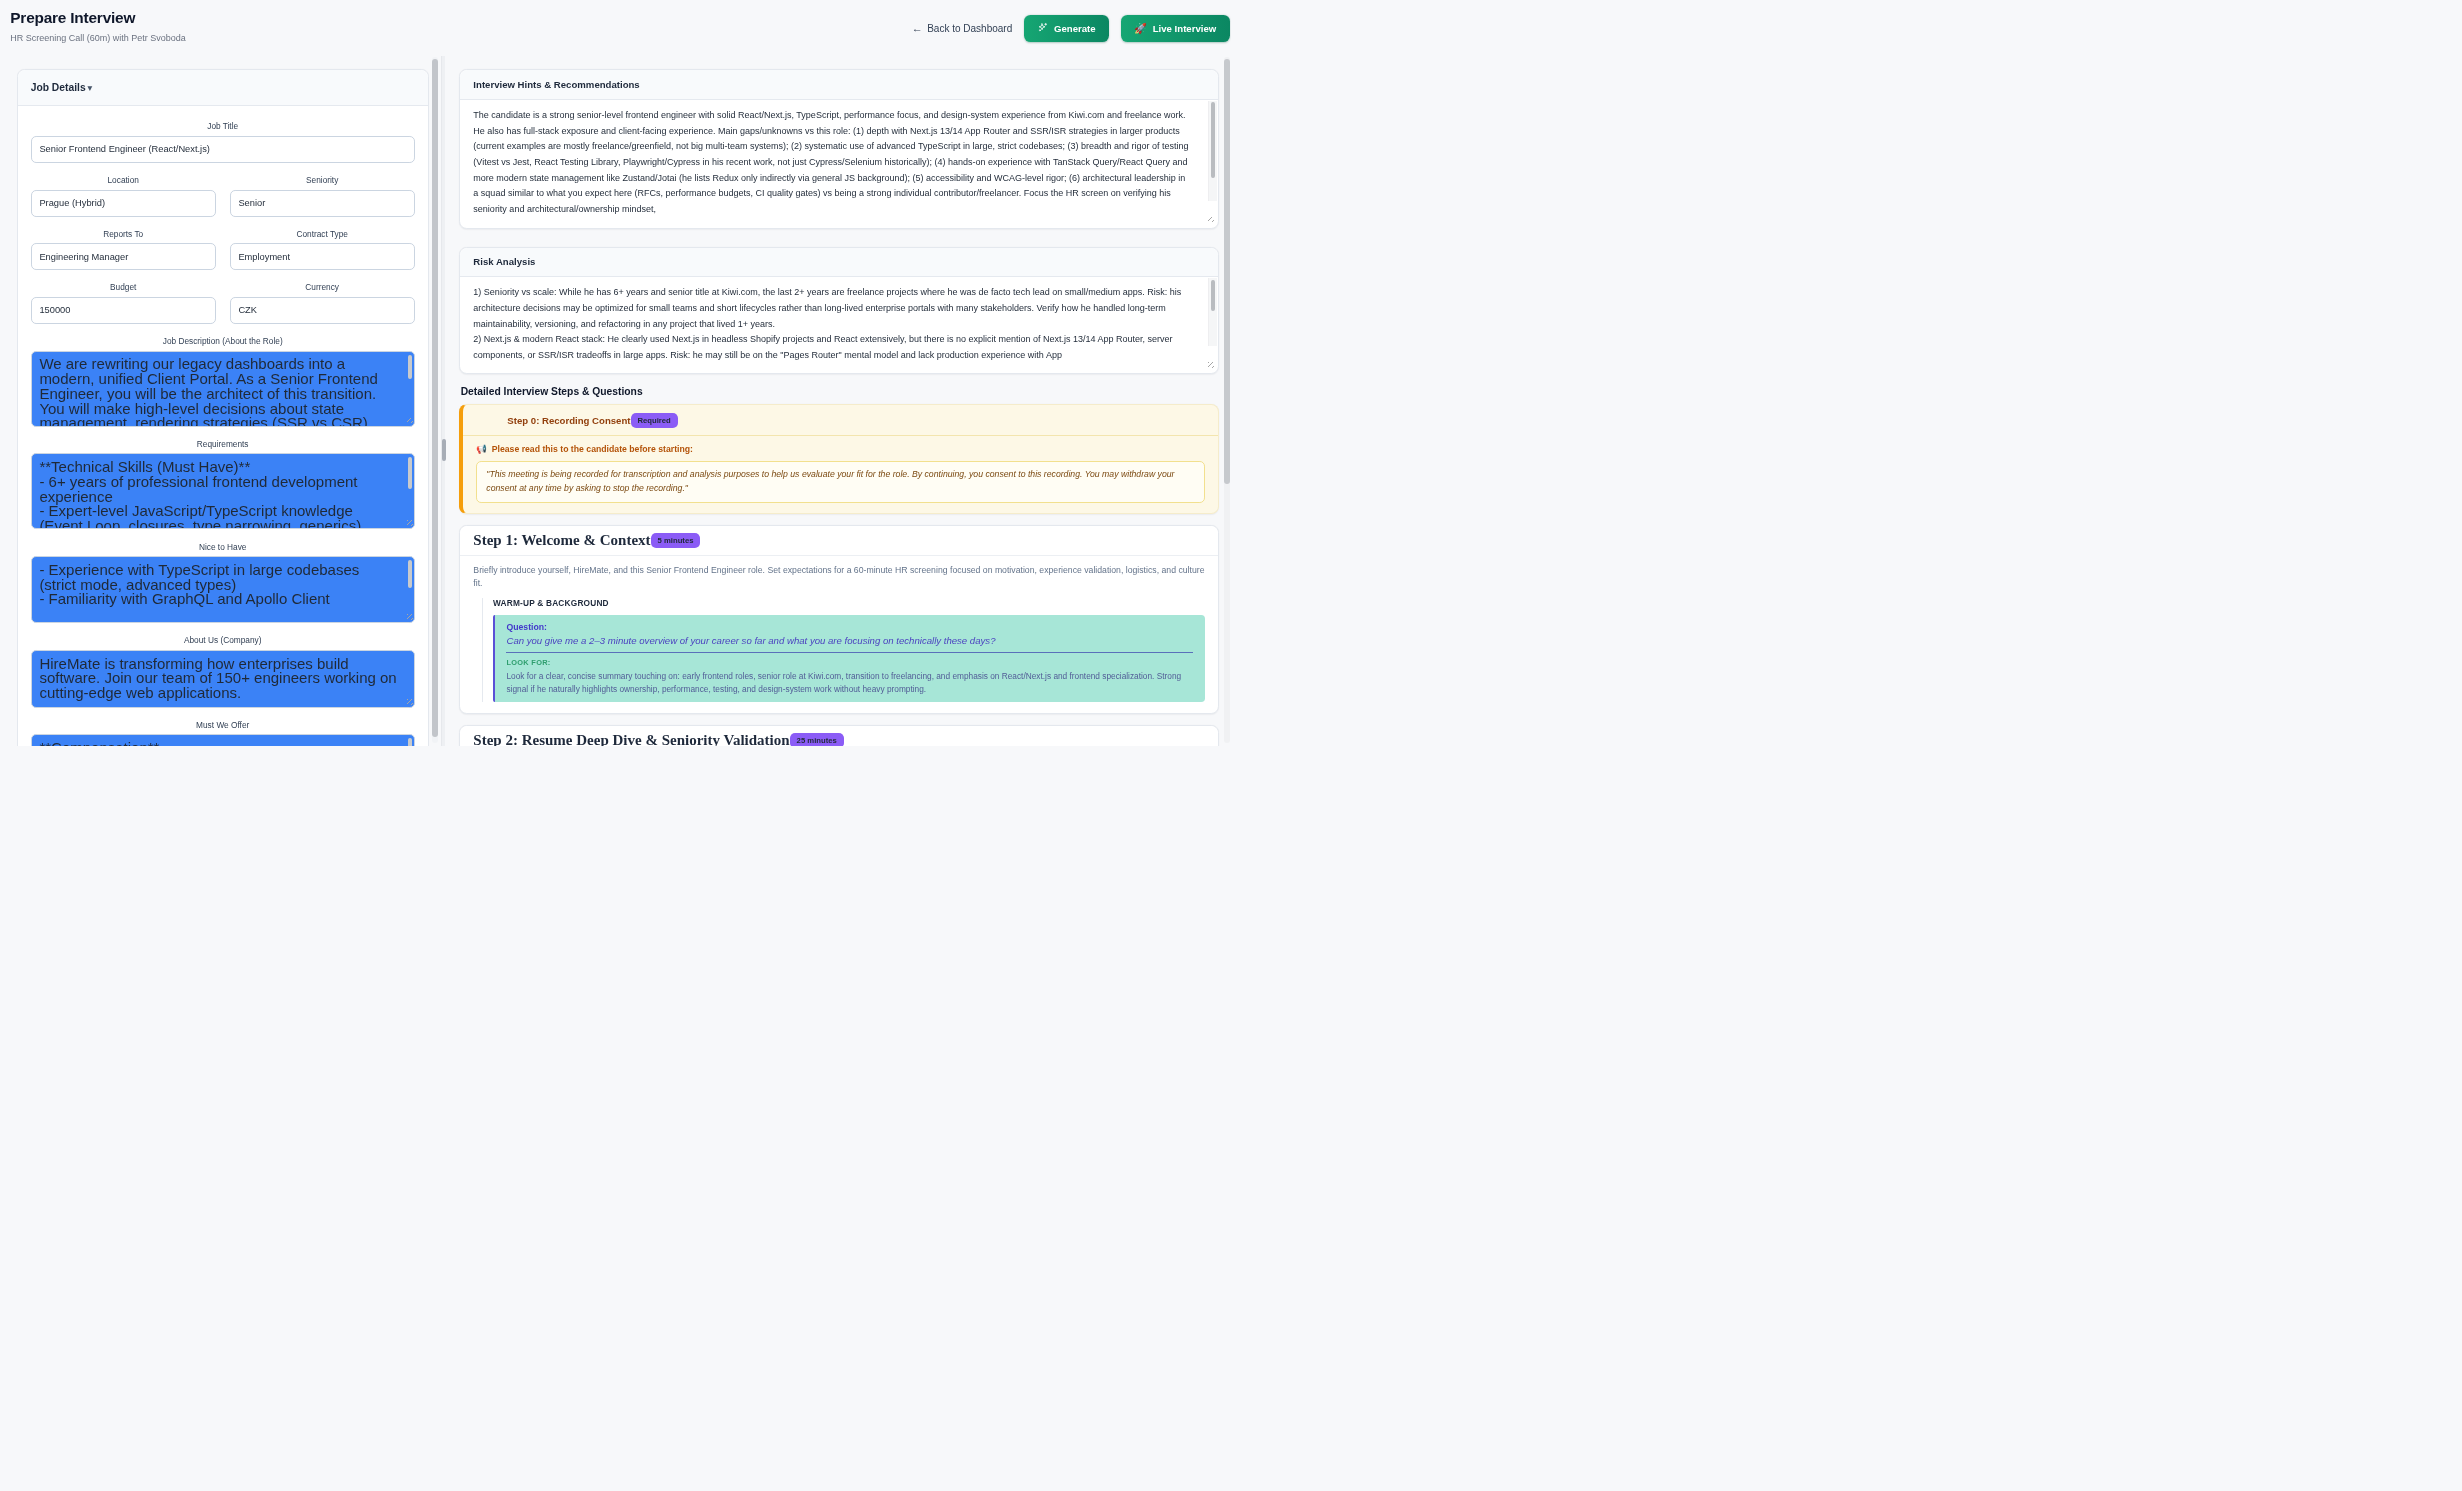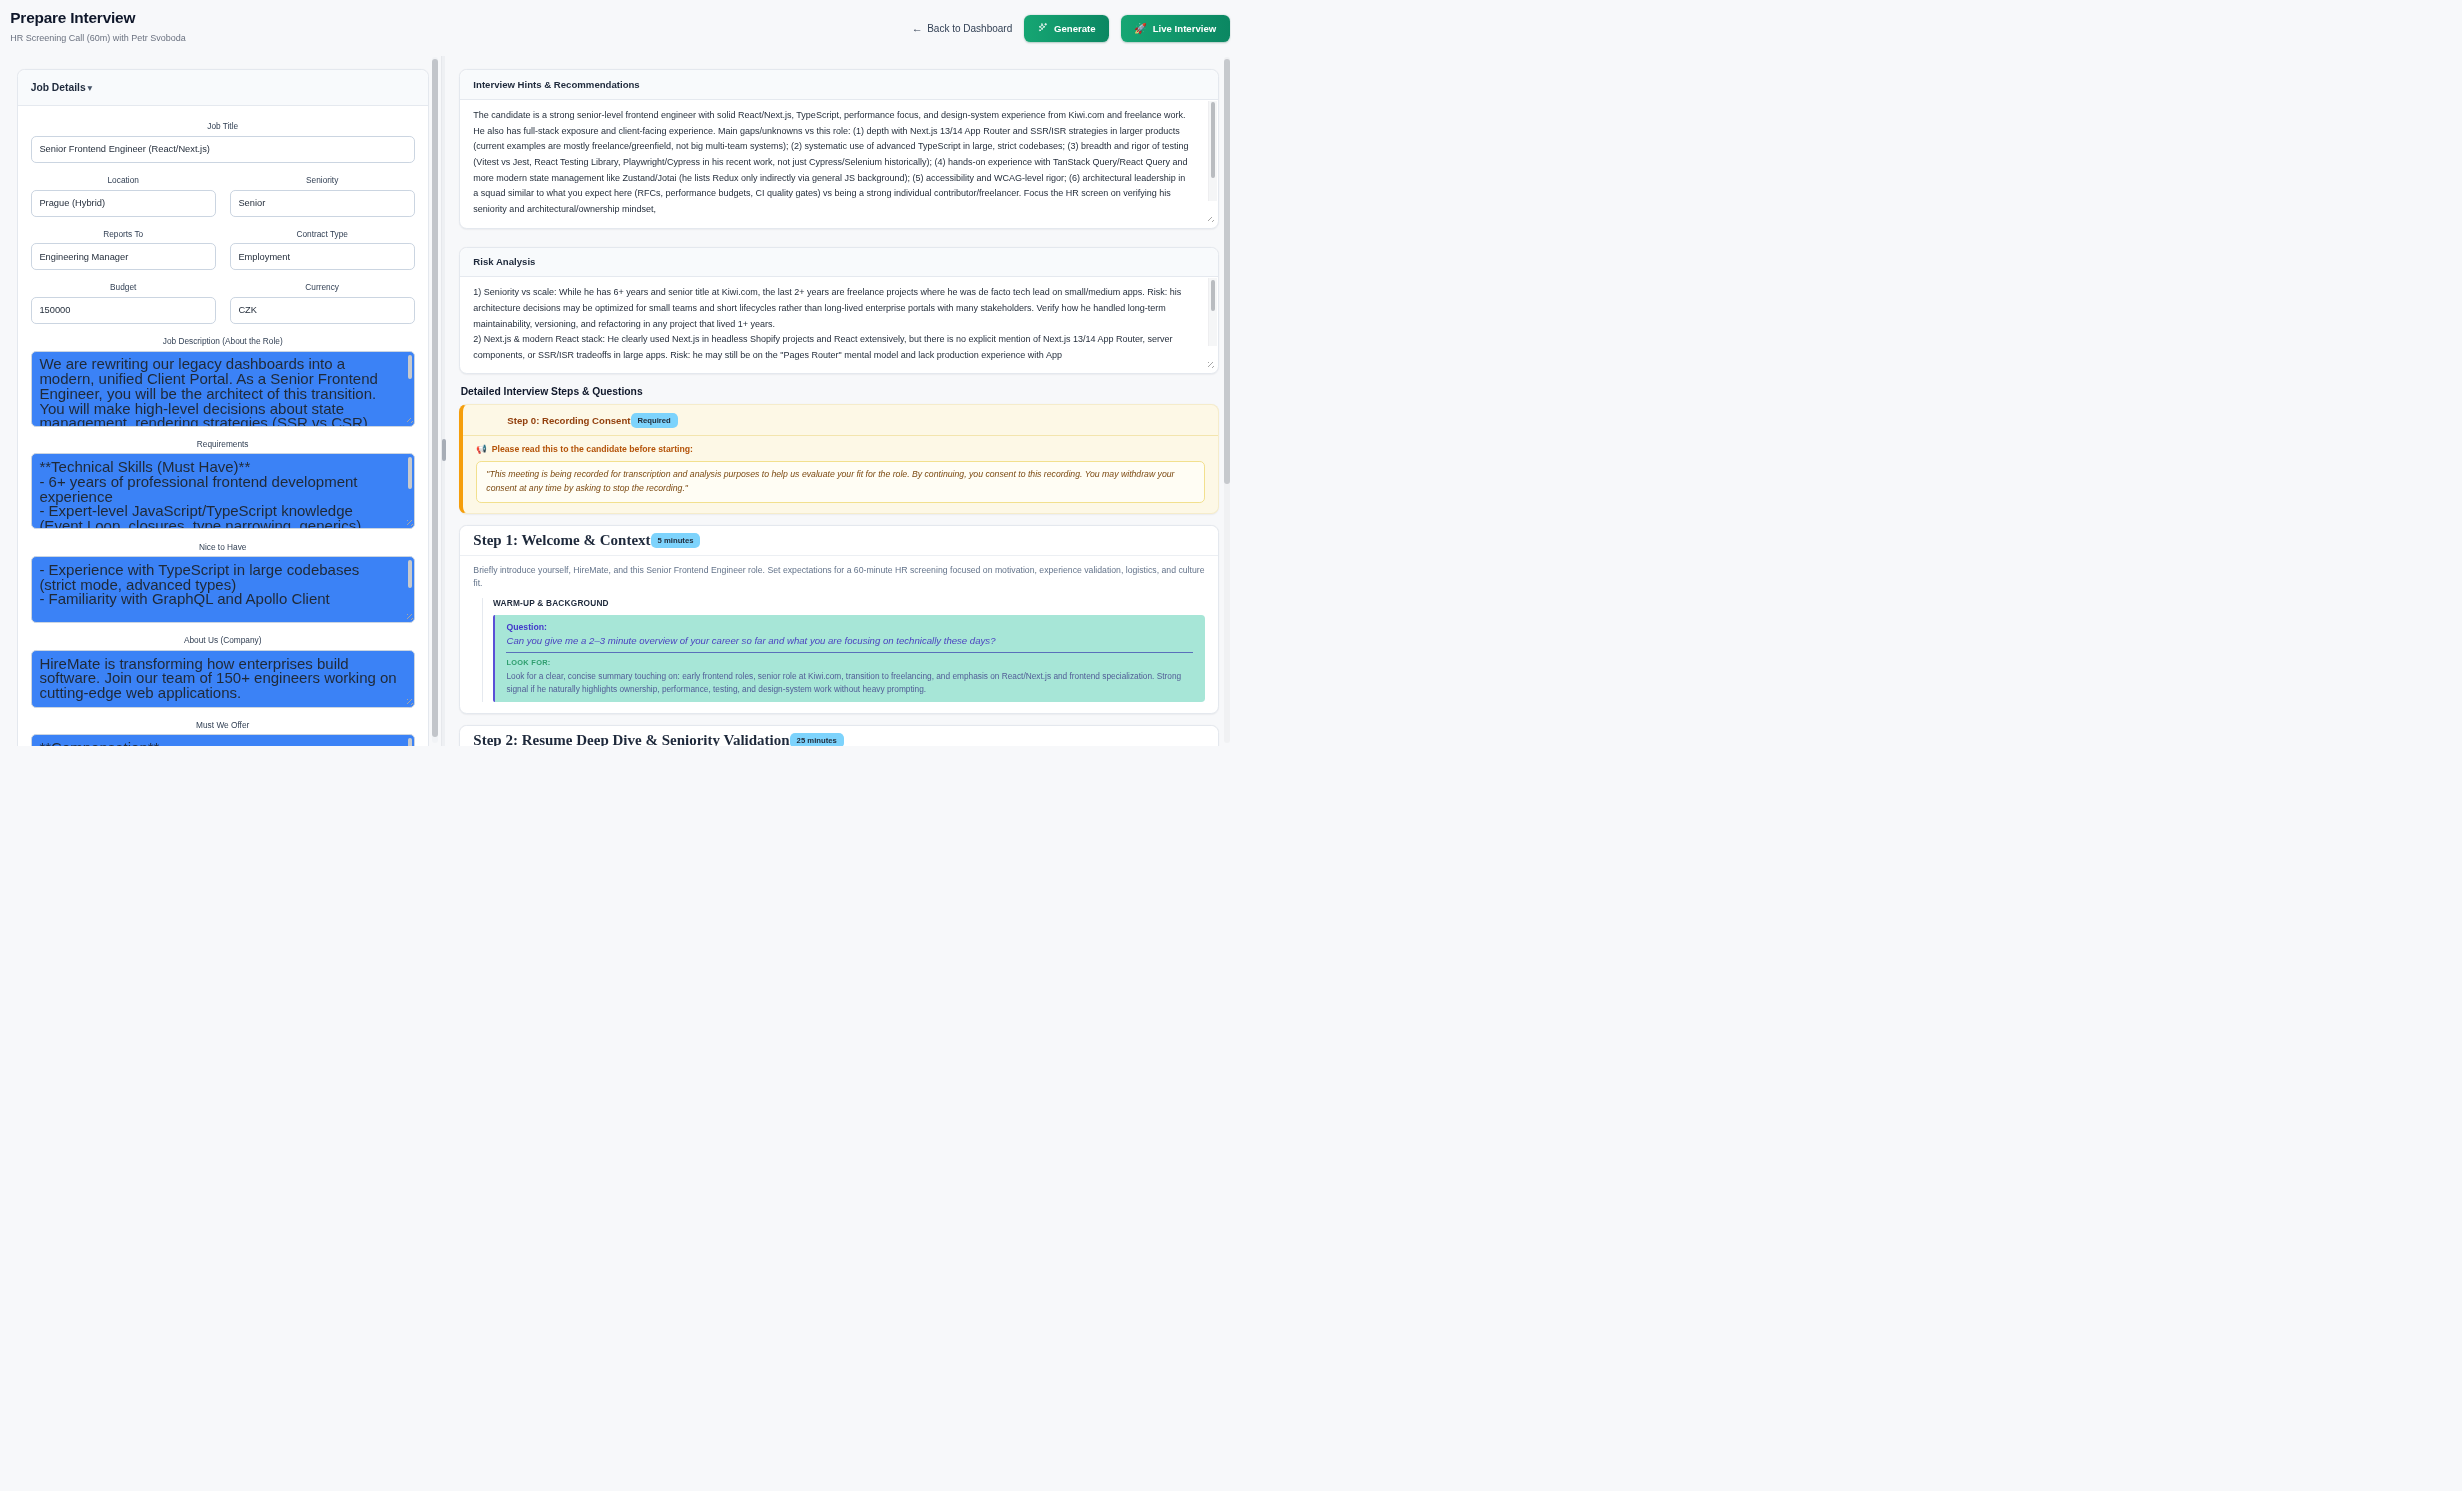--- a/index.html
+++ b/index.html
@@ -67,21 +67,21 @@
   .scrollbox {
     position:relative; overflow:hidden; border-radius:0 0 7.7px 7.7px;
     padding:8.3px 26px 3.8px 13px; font-size:9px; line-height:15.7px; color:#1F2937;
     white-space:pre-wrap;
   }
   .sb-track { position:absolute; top:1.3px; right:1.3px; bottom:27px; width:8.3px; background:#F5F6F7; border-left:0.6px solid #EEEEF0; }
   .sb-thumb { position:absolute; top:1.9px; left:1.9px; width:3.8px; background:#B9BCC0; border-radius:1.9px; }
   
   .steps-heading { font-size:10.3px; font-weight:700; color:#0F172A; margin:10.3px 1.3px 7.7px; }
   .badge {
-    background:#7dd3fc; color:#1F2937; font-size:7.7px; font-weight:600;
+    background:#8b5cf6; color:#1F2937; font-size:7.7px; font-weight:600;
     padding:3.2px 7px; border-radius:5.1px; white-space:nowrap;
   }
   .step-card { margin-bottom:11.5px; }
   .step-card .card-h { background:#fff; height:29.5px; border-bottom:0.6px solid #ECEFF3; }
   .step-card .ct { font-size:15px;font-family:Liberation Serif, serif; }
   .step-amber {
     background:#FDF8E6; border:0.6px solid #F5ECCB; border-left:4.5px solid #F59E0B;
     border-radius:7.7px; box-shadow:0 0.6px 1.3px rgba(15,23,42,.05); margin-bottom:11.5px;
   }
   .step-amber .card-h { background:transparent; border-bottom:0.6px solid #F3E5AE; height:31px; border-radius:7.7px 7.7px 0 0;padding-left:44px; }

